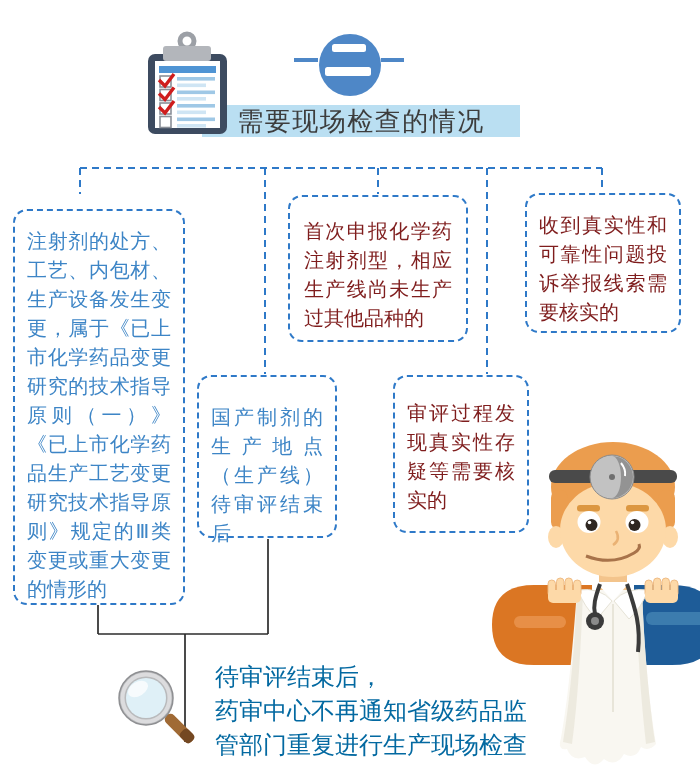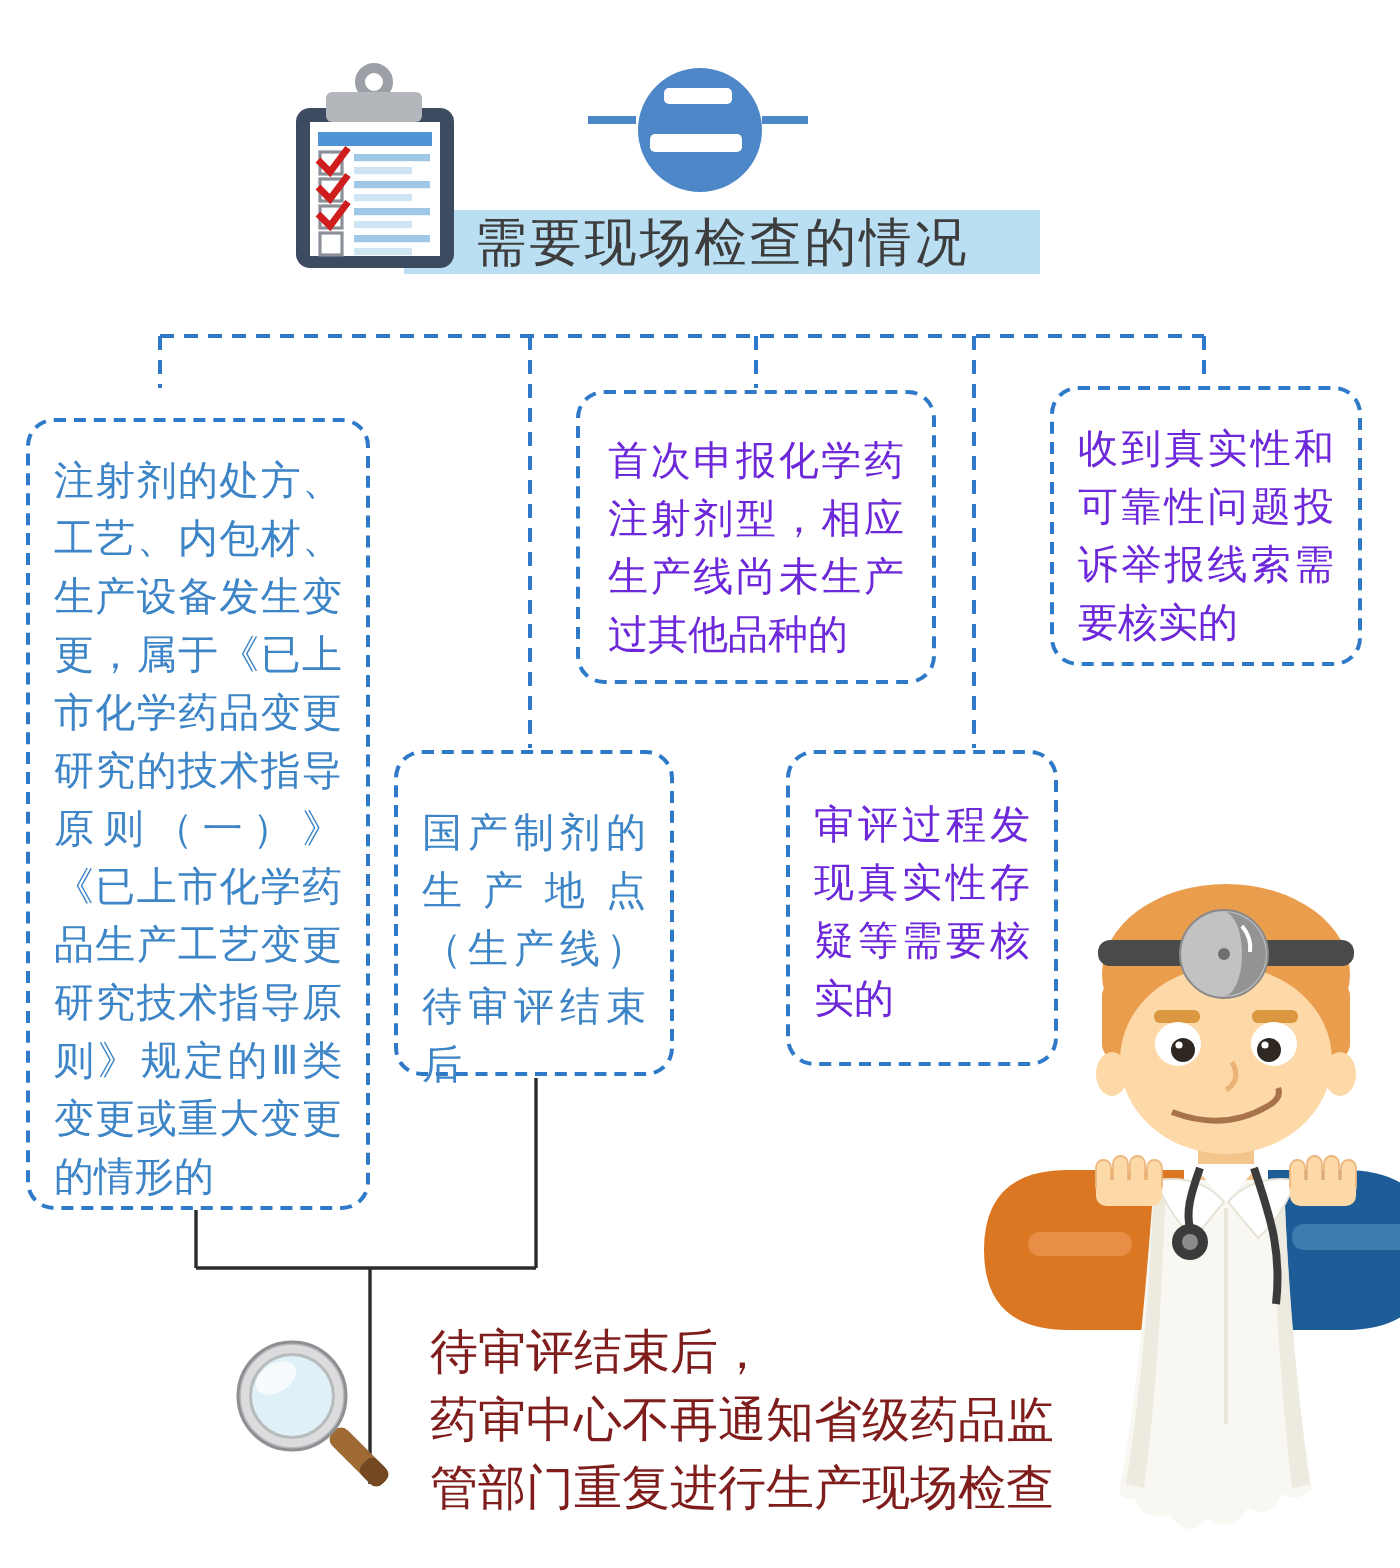--- a/index.html
+++ b/index.html
@@ -15,29 +15,29 @@
     font-size:26px;line-height:32px;color:#3d3d3d;letter-spacing:1.5px;z-index:1;
   }
   .hdr-svg{left:0;top:0;z-index:2;}
   .conn-svg{left:0;top:0;z-index:0;}
   .dbox{
     border:2px dashed #2e79c8;border-radius:14px;background:#fff;
     font-size:20px;line-height:29px;letter-spacing:0;text-align:justify;
     box-sizing:border-box;z-index:1;word-break:break-all;
   }
   .dbox.blue{color:#3d85c6;}
-  .dbox.dark{color:#6d28d9;}
+  .dbox.dark{color:#7f1d1d;}
   #box1{left:13px;top:209px;width:172px;height:396px;padding:16px 12px 6px 12px;}
   #box2{left:288px;top:195px;width:180px;height:147px;padding:20px 14px;}
   #box3{left:525px;top:193px;width:156px;height:140px;padding:16px 12px;}
   #box4{left:197px;top:375px;width:140px;height:163px;padding:26px 12px;}
   #box5{left:393px;top:375px;width:136px;height:158px;padding:22px 12px;}
   .note-text{
     left:215px;top:660px;width:330px;
-    font-size:24px;line-height:34px;color:#7f1d1d;white-space:pre-line;z-index:3;
+    font-size:24px;line-height:34px;color:#0369a1;white-space:pre-line;z-index:3;
   }
   .doctor-svg{left:440px;top:420px;z-index:2;}
   .mag-svg{left:108px;top:664px;z-index:4;}
 </style>
 </head>
 <body>
 
 <div class="canvas">
 
   <svg class="abs conn-svg" width="700" height="784" viewBox="0 0 700 784">

